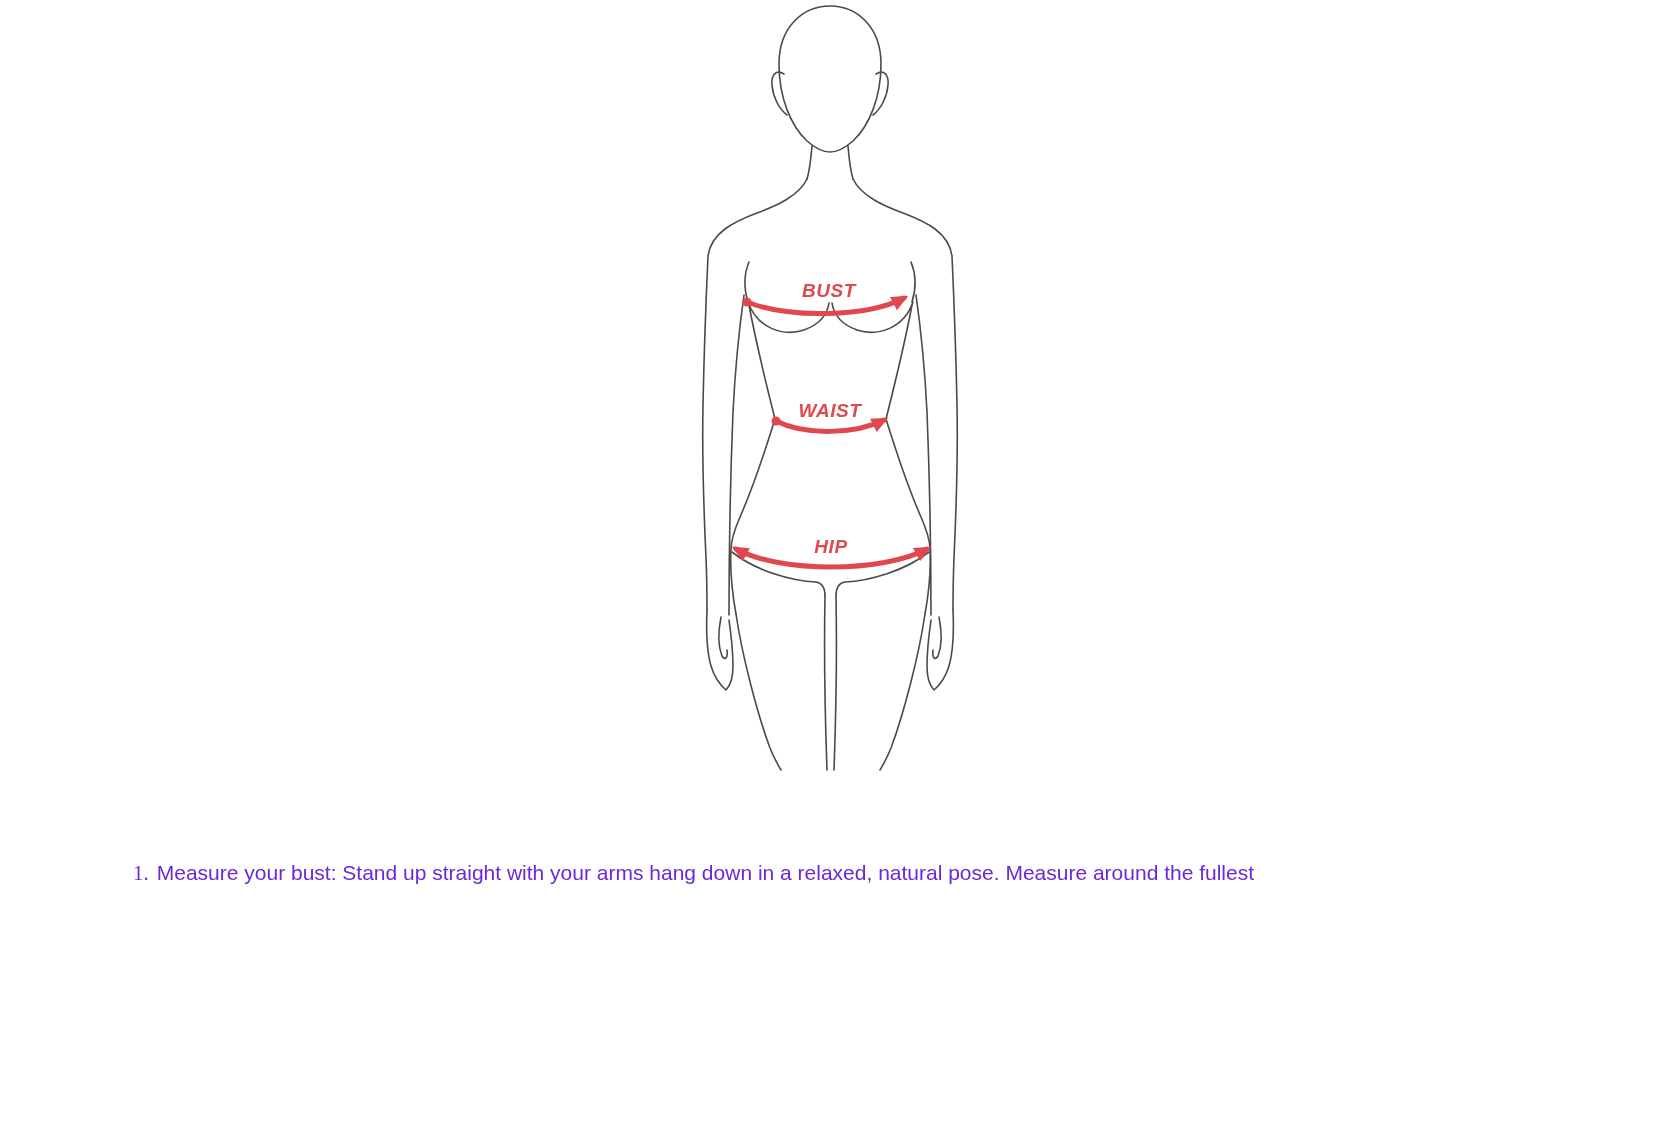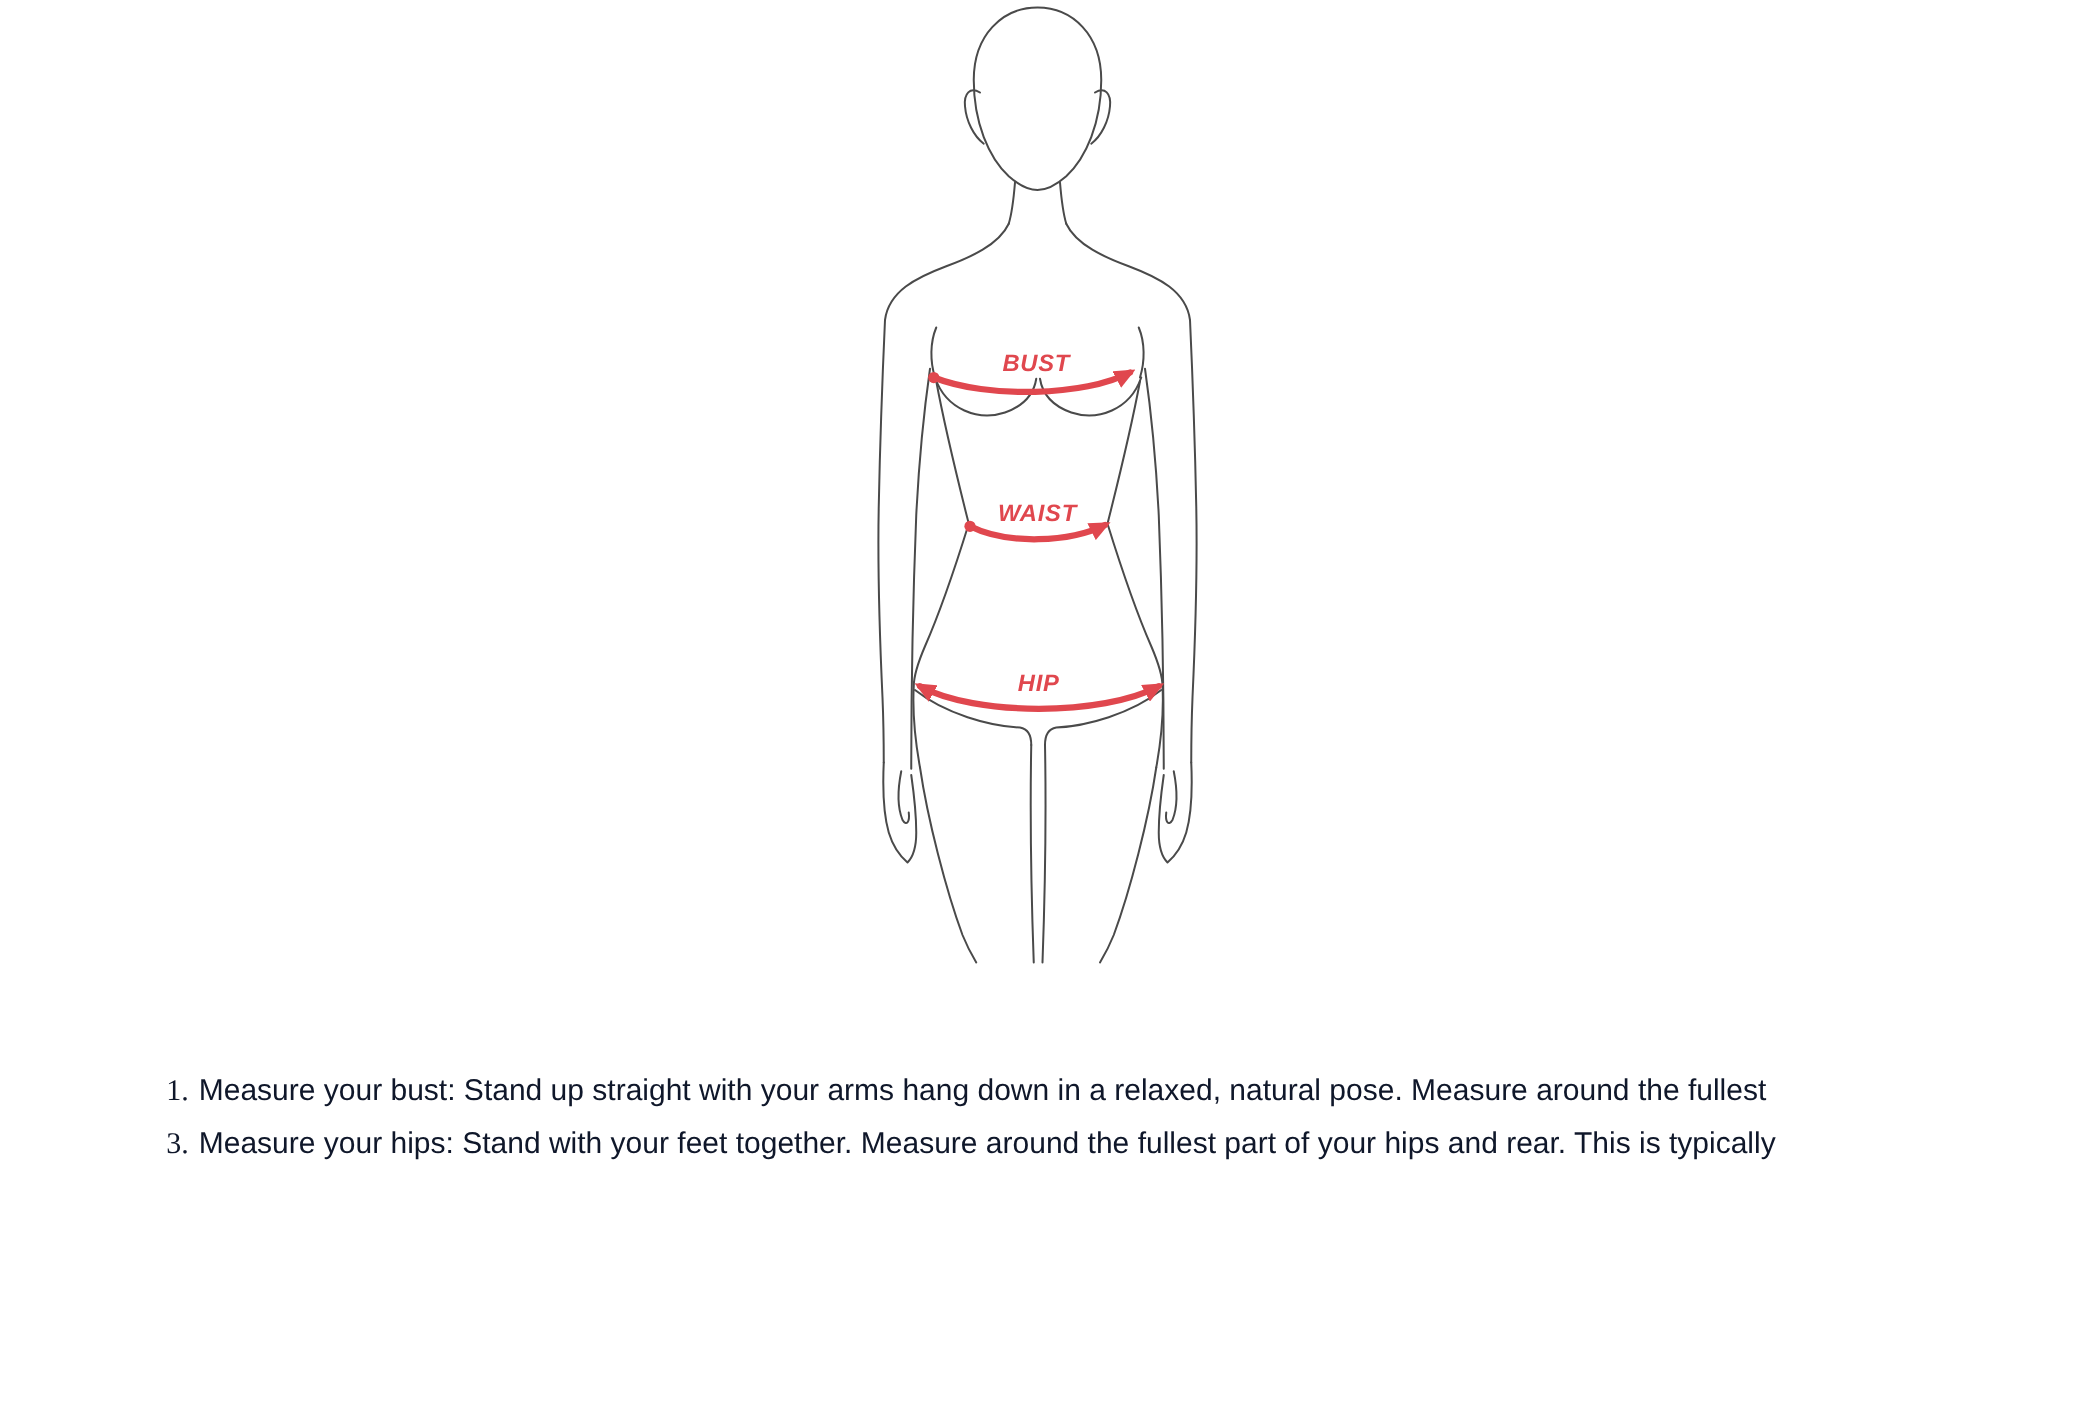--- a/index.html
+++ b/index.html
@@ -25,21 +25,21 @@
   }
   .redline circle { fill: #e0474e; }
   .measure-label {
     fill: #e0474e;
     font-family: "Liberation Sans", sans-serif;
     font-weight: 700; font-size: 19px; letter-spacing: 0.6px;
     text-anchor: middle;
   }
   .instructions {
     position: absolute; left: 133px; top: 852px;
-    font-size: 24px; color: #0f172a;
+    font-size: 21px; color: #6d28d9;
   }
   .text-line {
     height: 42px; line-height: 42px; white-space: nowrap;
   }
   .num {
     font-family: "Liberation Serif", serif;
     margin-right: 8px;
   }
   .num:empty { margin-right: 0; }
 </style>
@@ -106,14 +106,13 @@
     </g>
 
     <text class="measure-label" x="829" y="297">BUST</text>
     <text class="measure-label" x="830" y="417">WAIST</text>
     <text class="measure-label" x="831" y="553">HIP</text>
   </svg>
 </div>
 
 <div class="instructions">
   <div class="text-line"><span class="num">1.</span><span class="txt">Measure your bust: Stand up straight with your arms hang down in a relaxed, natural pose. Measure around the fullest</span></div>
-  <div class="text-line"><span class="num">3.</span><span class="txt">Measure your hips: Stand with your feet together. Measure around the fullest part of your hips and rear. This is typically</span></div>
 </div>
 
 </body></html>

